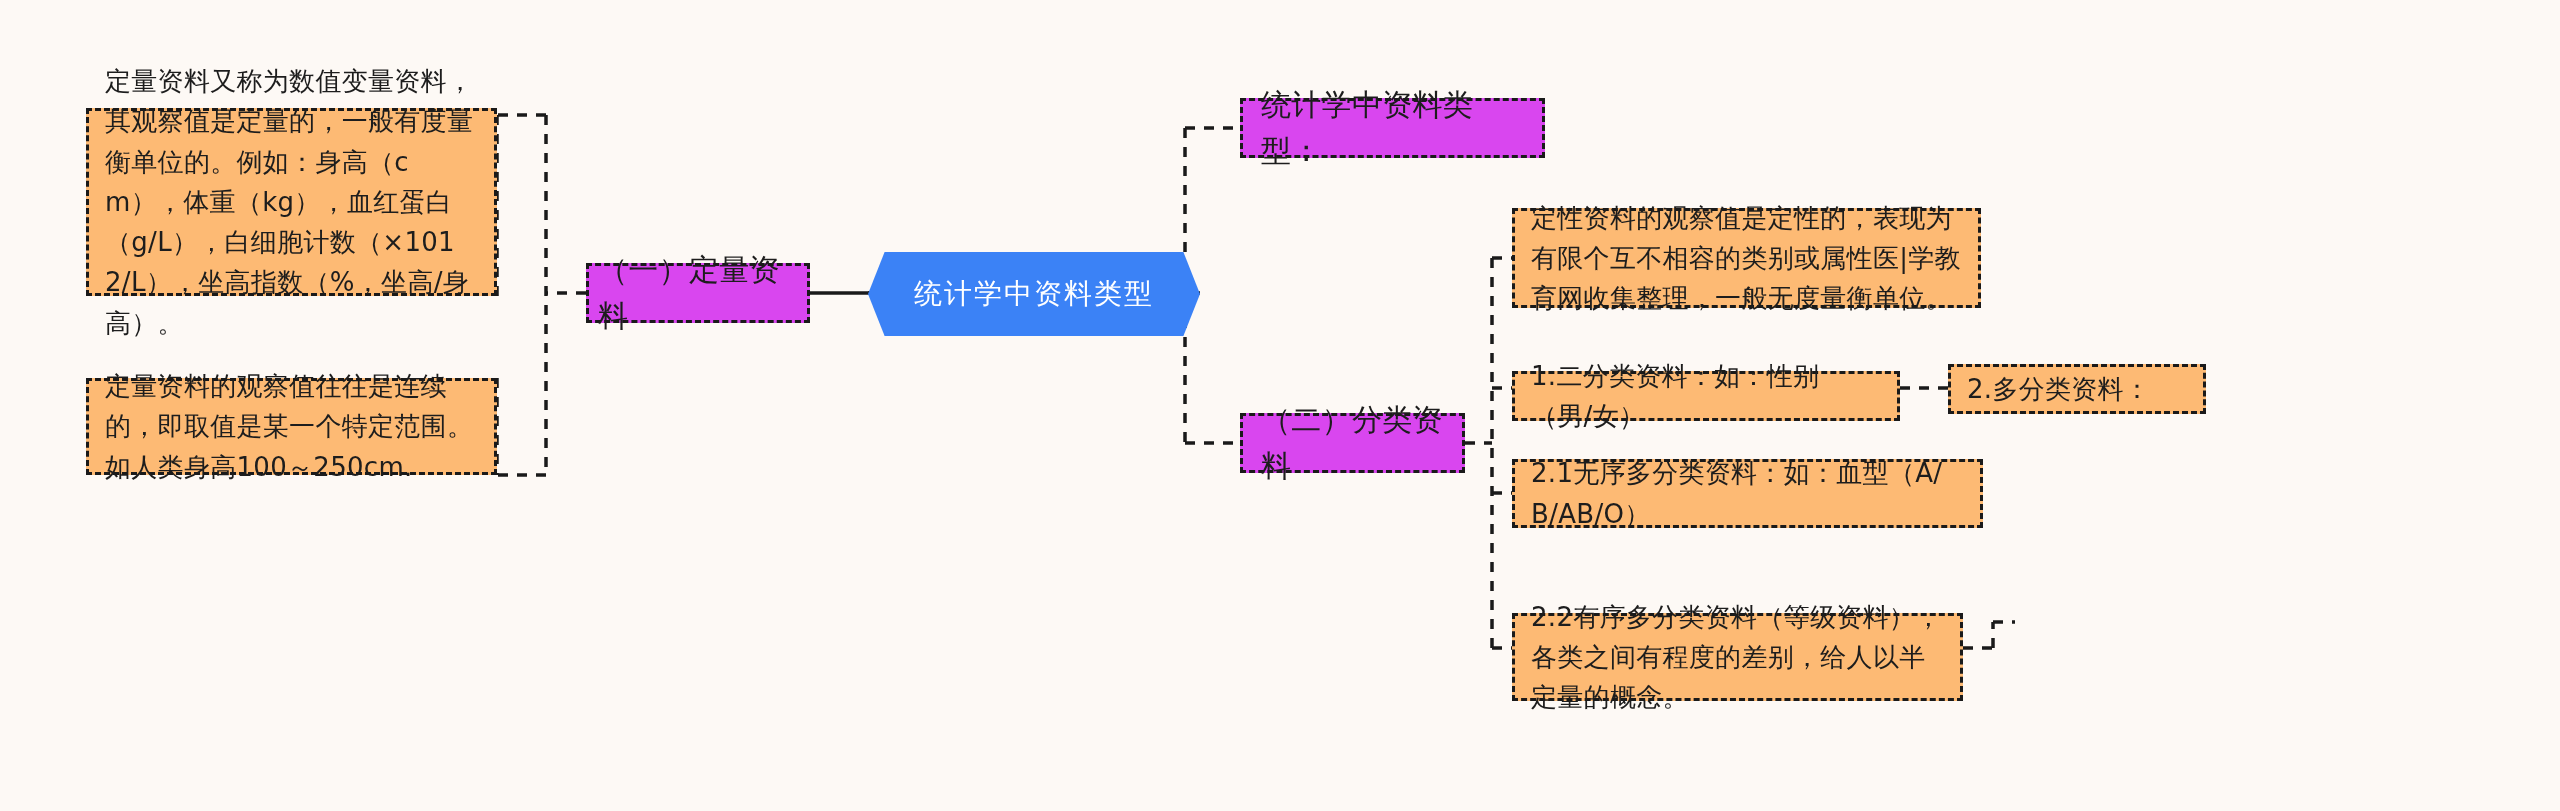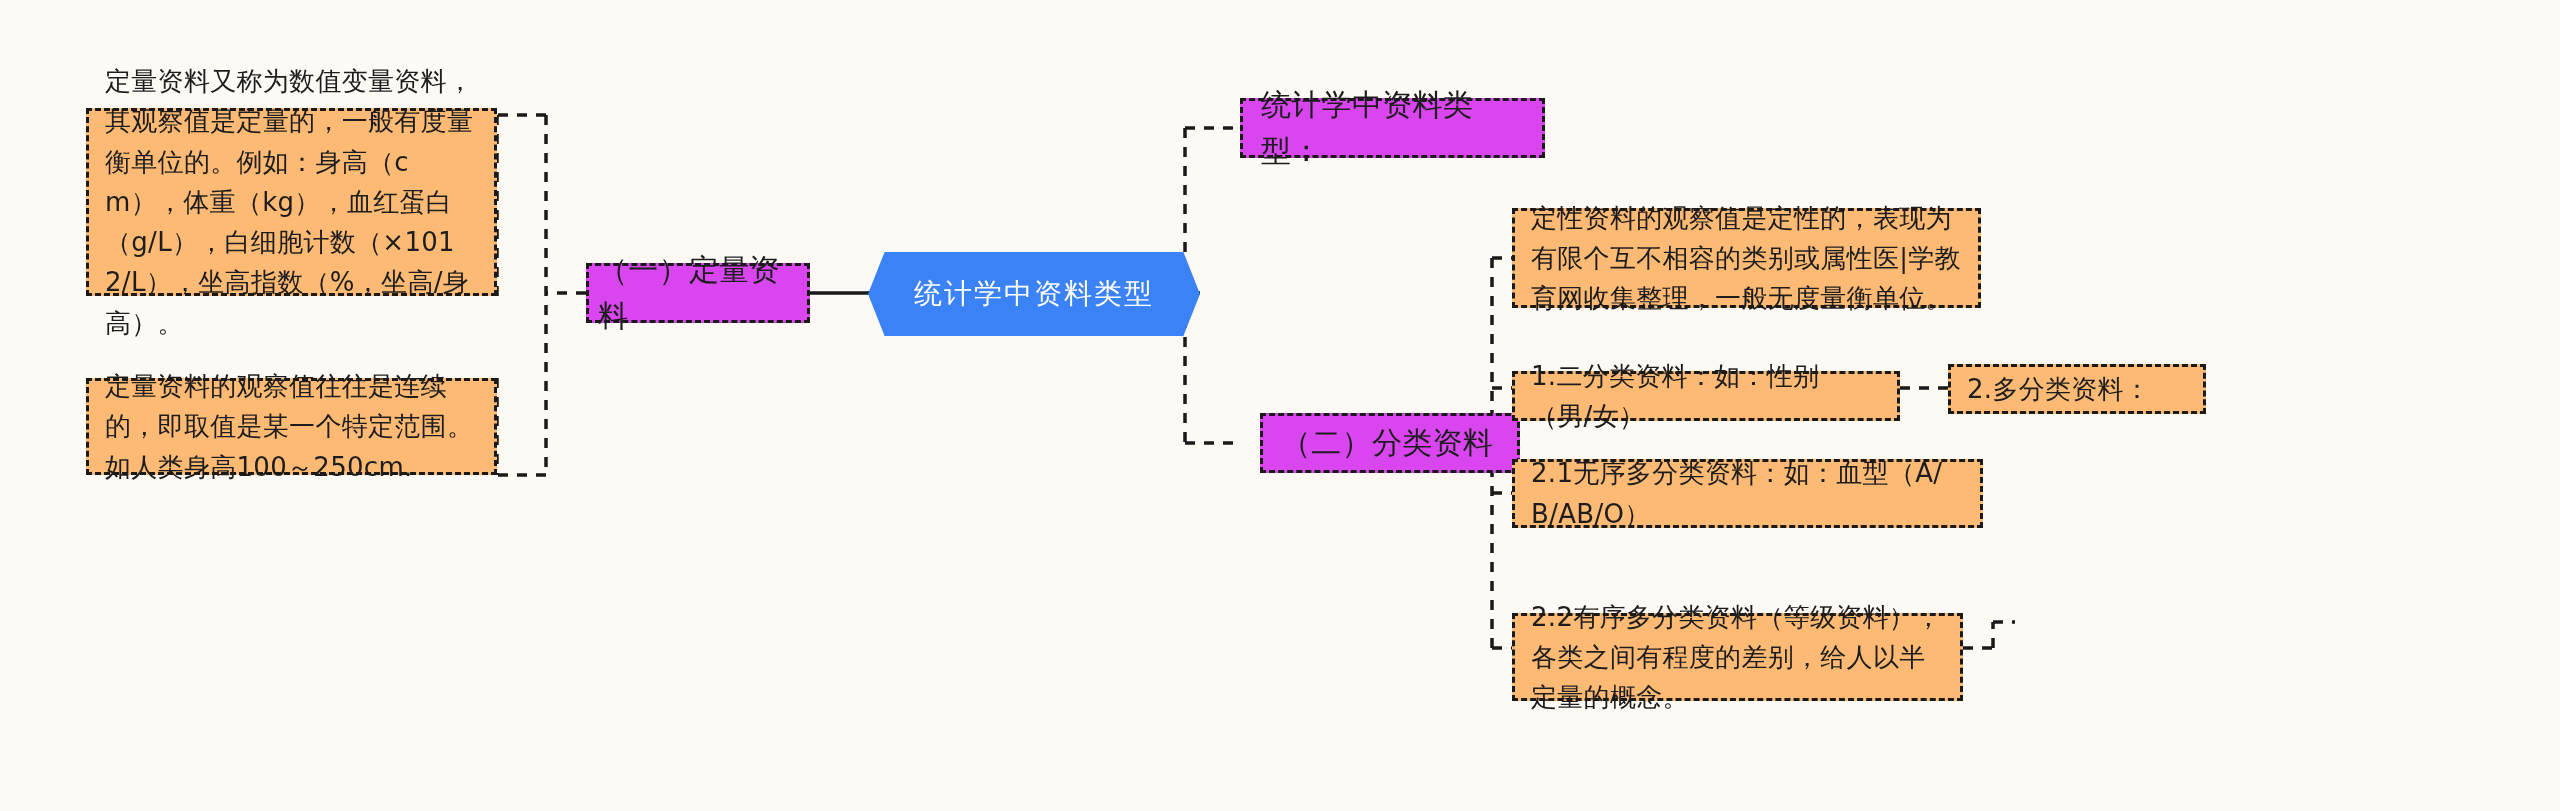--- a/index.html
+++ b/index.html
@@ -142,21 +142,21 @@
   </div>
 
   <div class="node leaf" style="left:86px; top:378px; width:411px; height:97px;">
     <span class="txt">定量资料的观察值往往是连续的，即取值是某一个特定范围。如人类身高100～250cm.</span>
   </div>
 
   <div class="node branch" style="left:1240px; top:98px; width:305px; height:60px;">
     <span class="txt">统计学中资料类型：</span>
   </div>
 
-  <div class="node branch" style="left:1240px; top:413px; width:260px; height:60px;margin-left:20px;">
+  <div class="node branch" style="left:1240px; top:413px; width:225px; height:60px;">
     <span class="txt">（二）分类资料</span>
   </div>
 
   <div class="node leaf" style="left:1512px; top:208px; width:469px; height:100px;">
     <span class="txt">定性资料的观察值是定性的，表现为有限个互不相容的类别或属性医|学教育网收集整理，一般无度量衡单位。</span>
   </div>
 
   <div class="node leaf" style="left:1512px; top:364px; width:388px; height:50px;margin-top:7px;">
     <span class="txt">1.二分类资料：如：性别（男/女）</span>
   </div>

